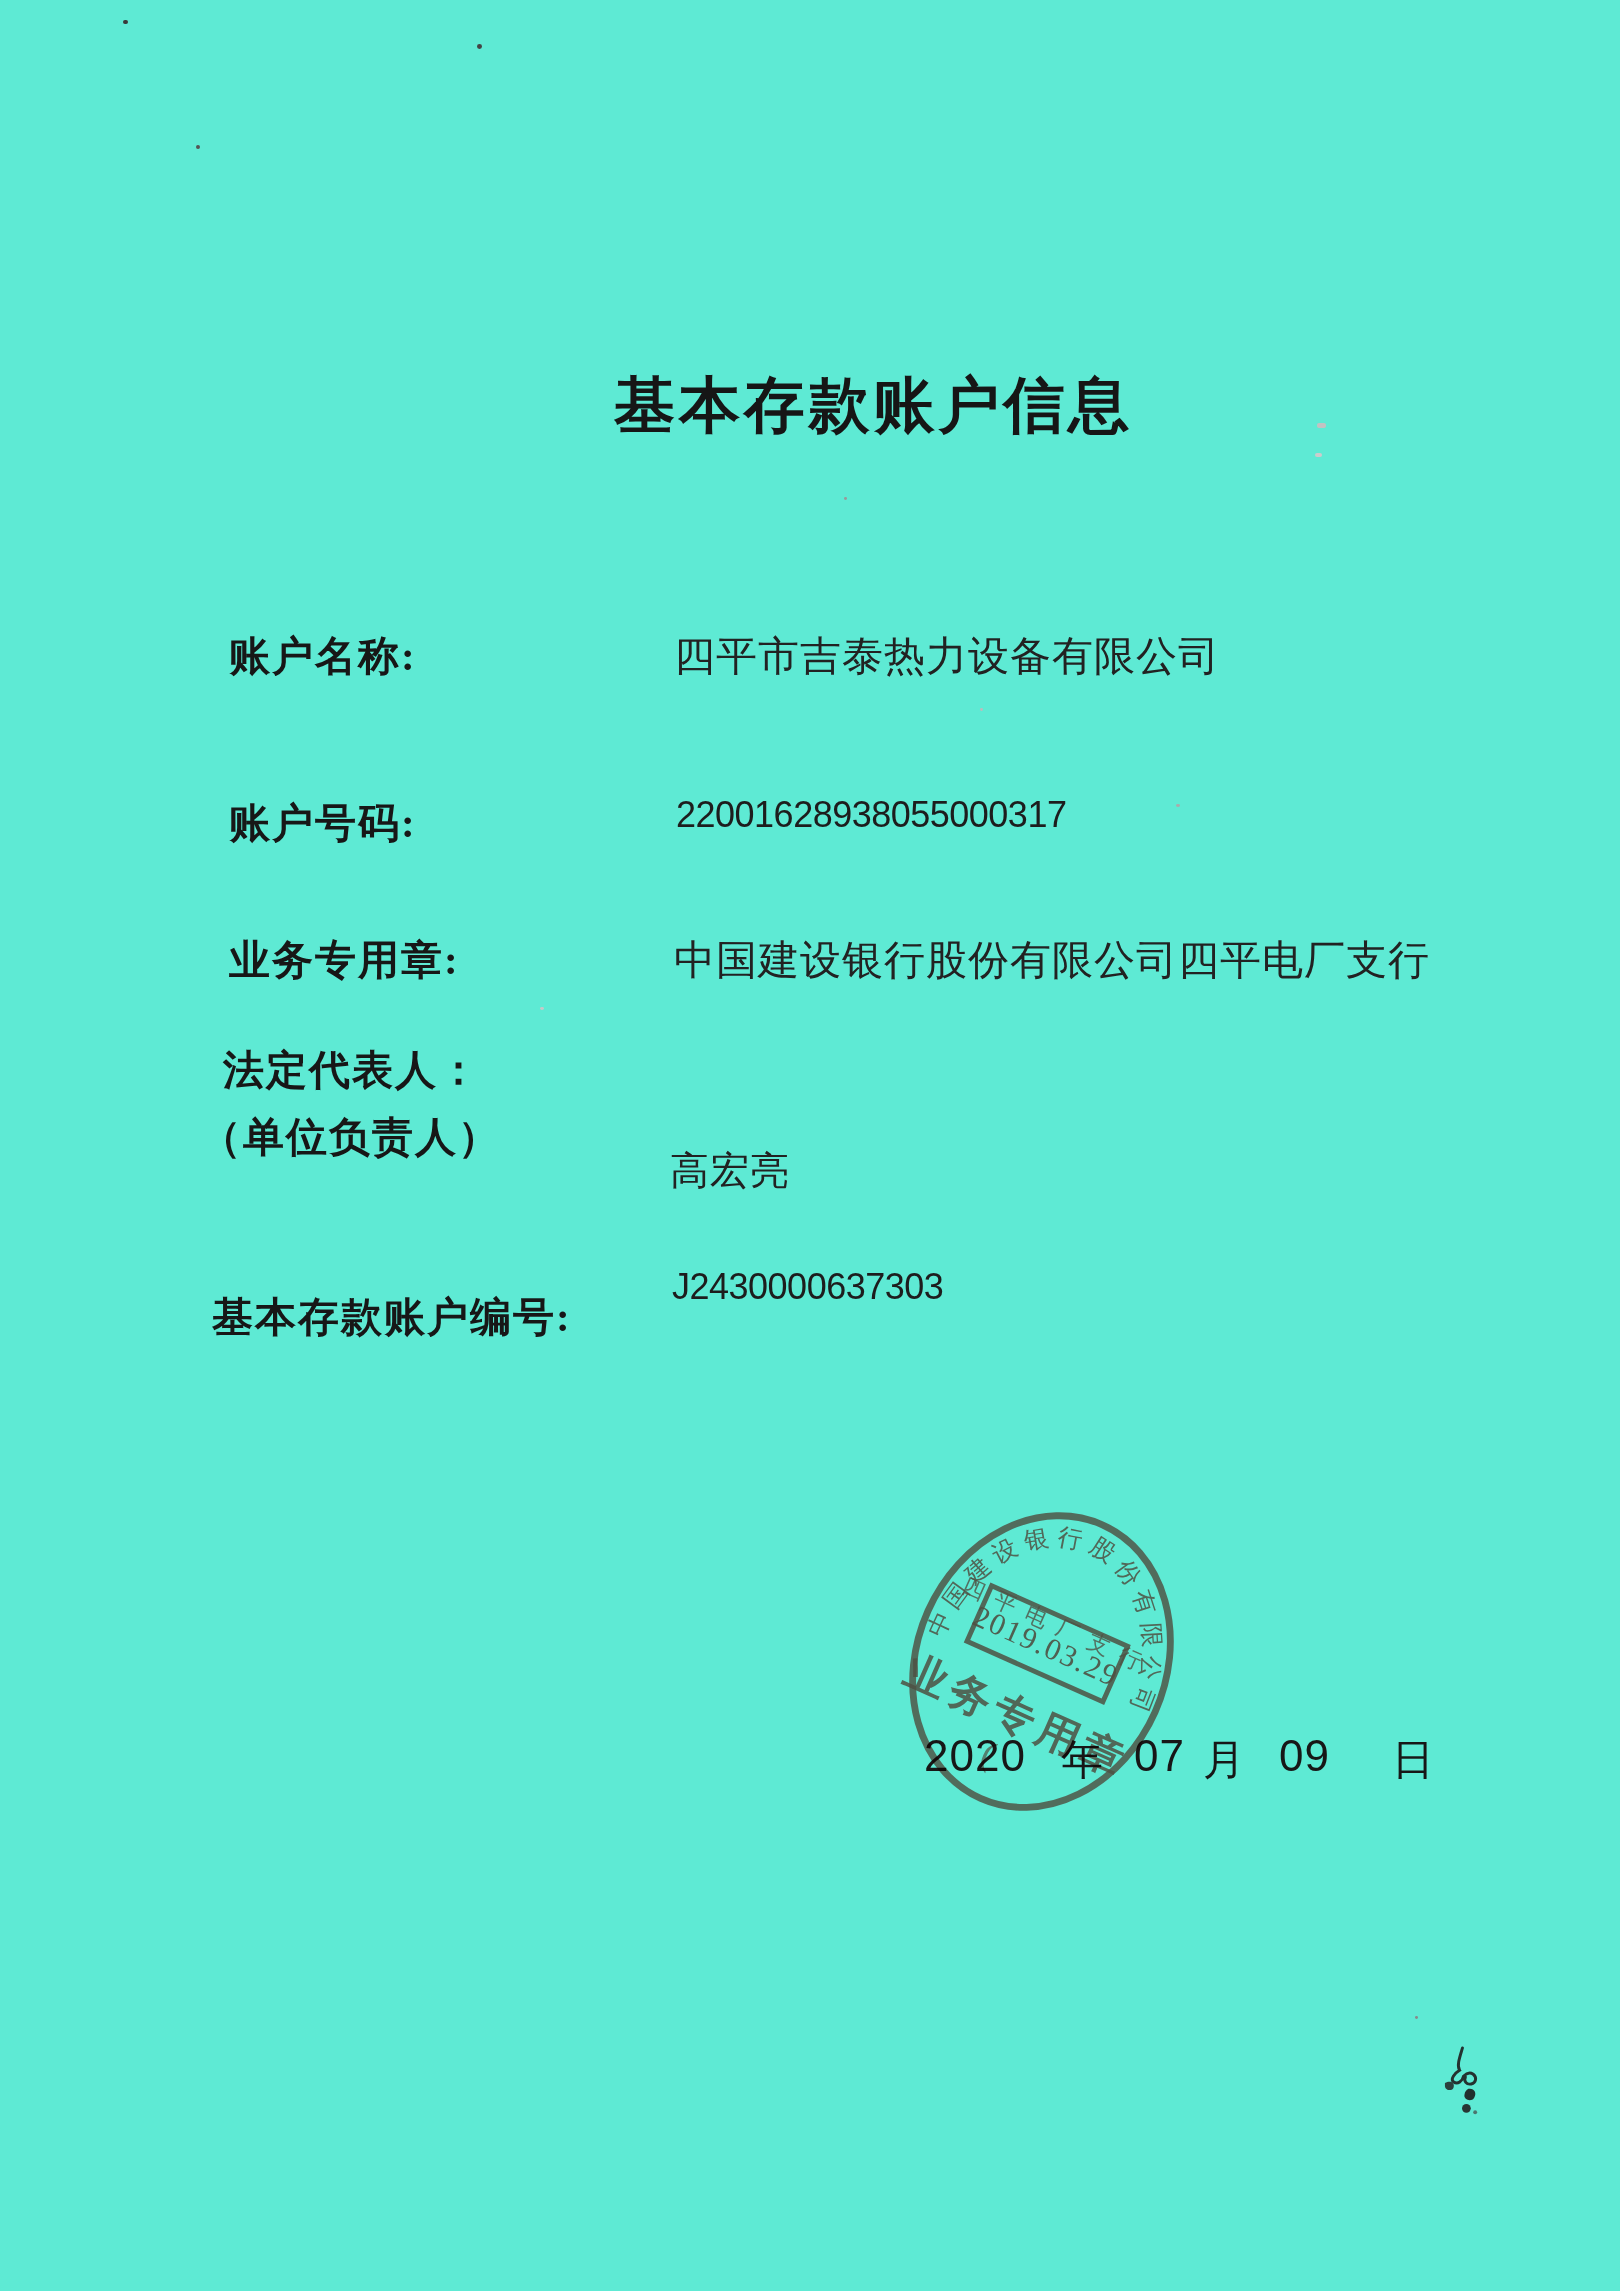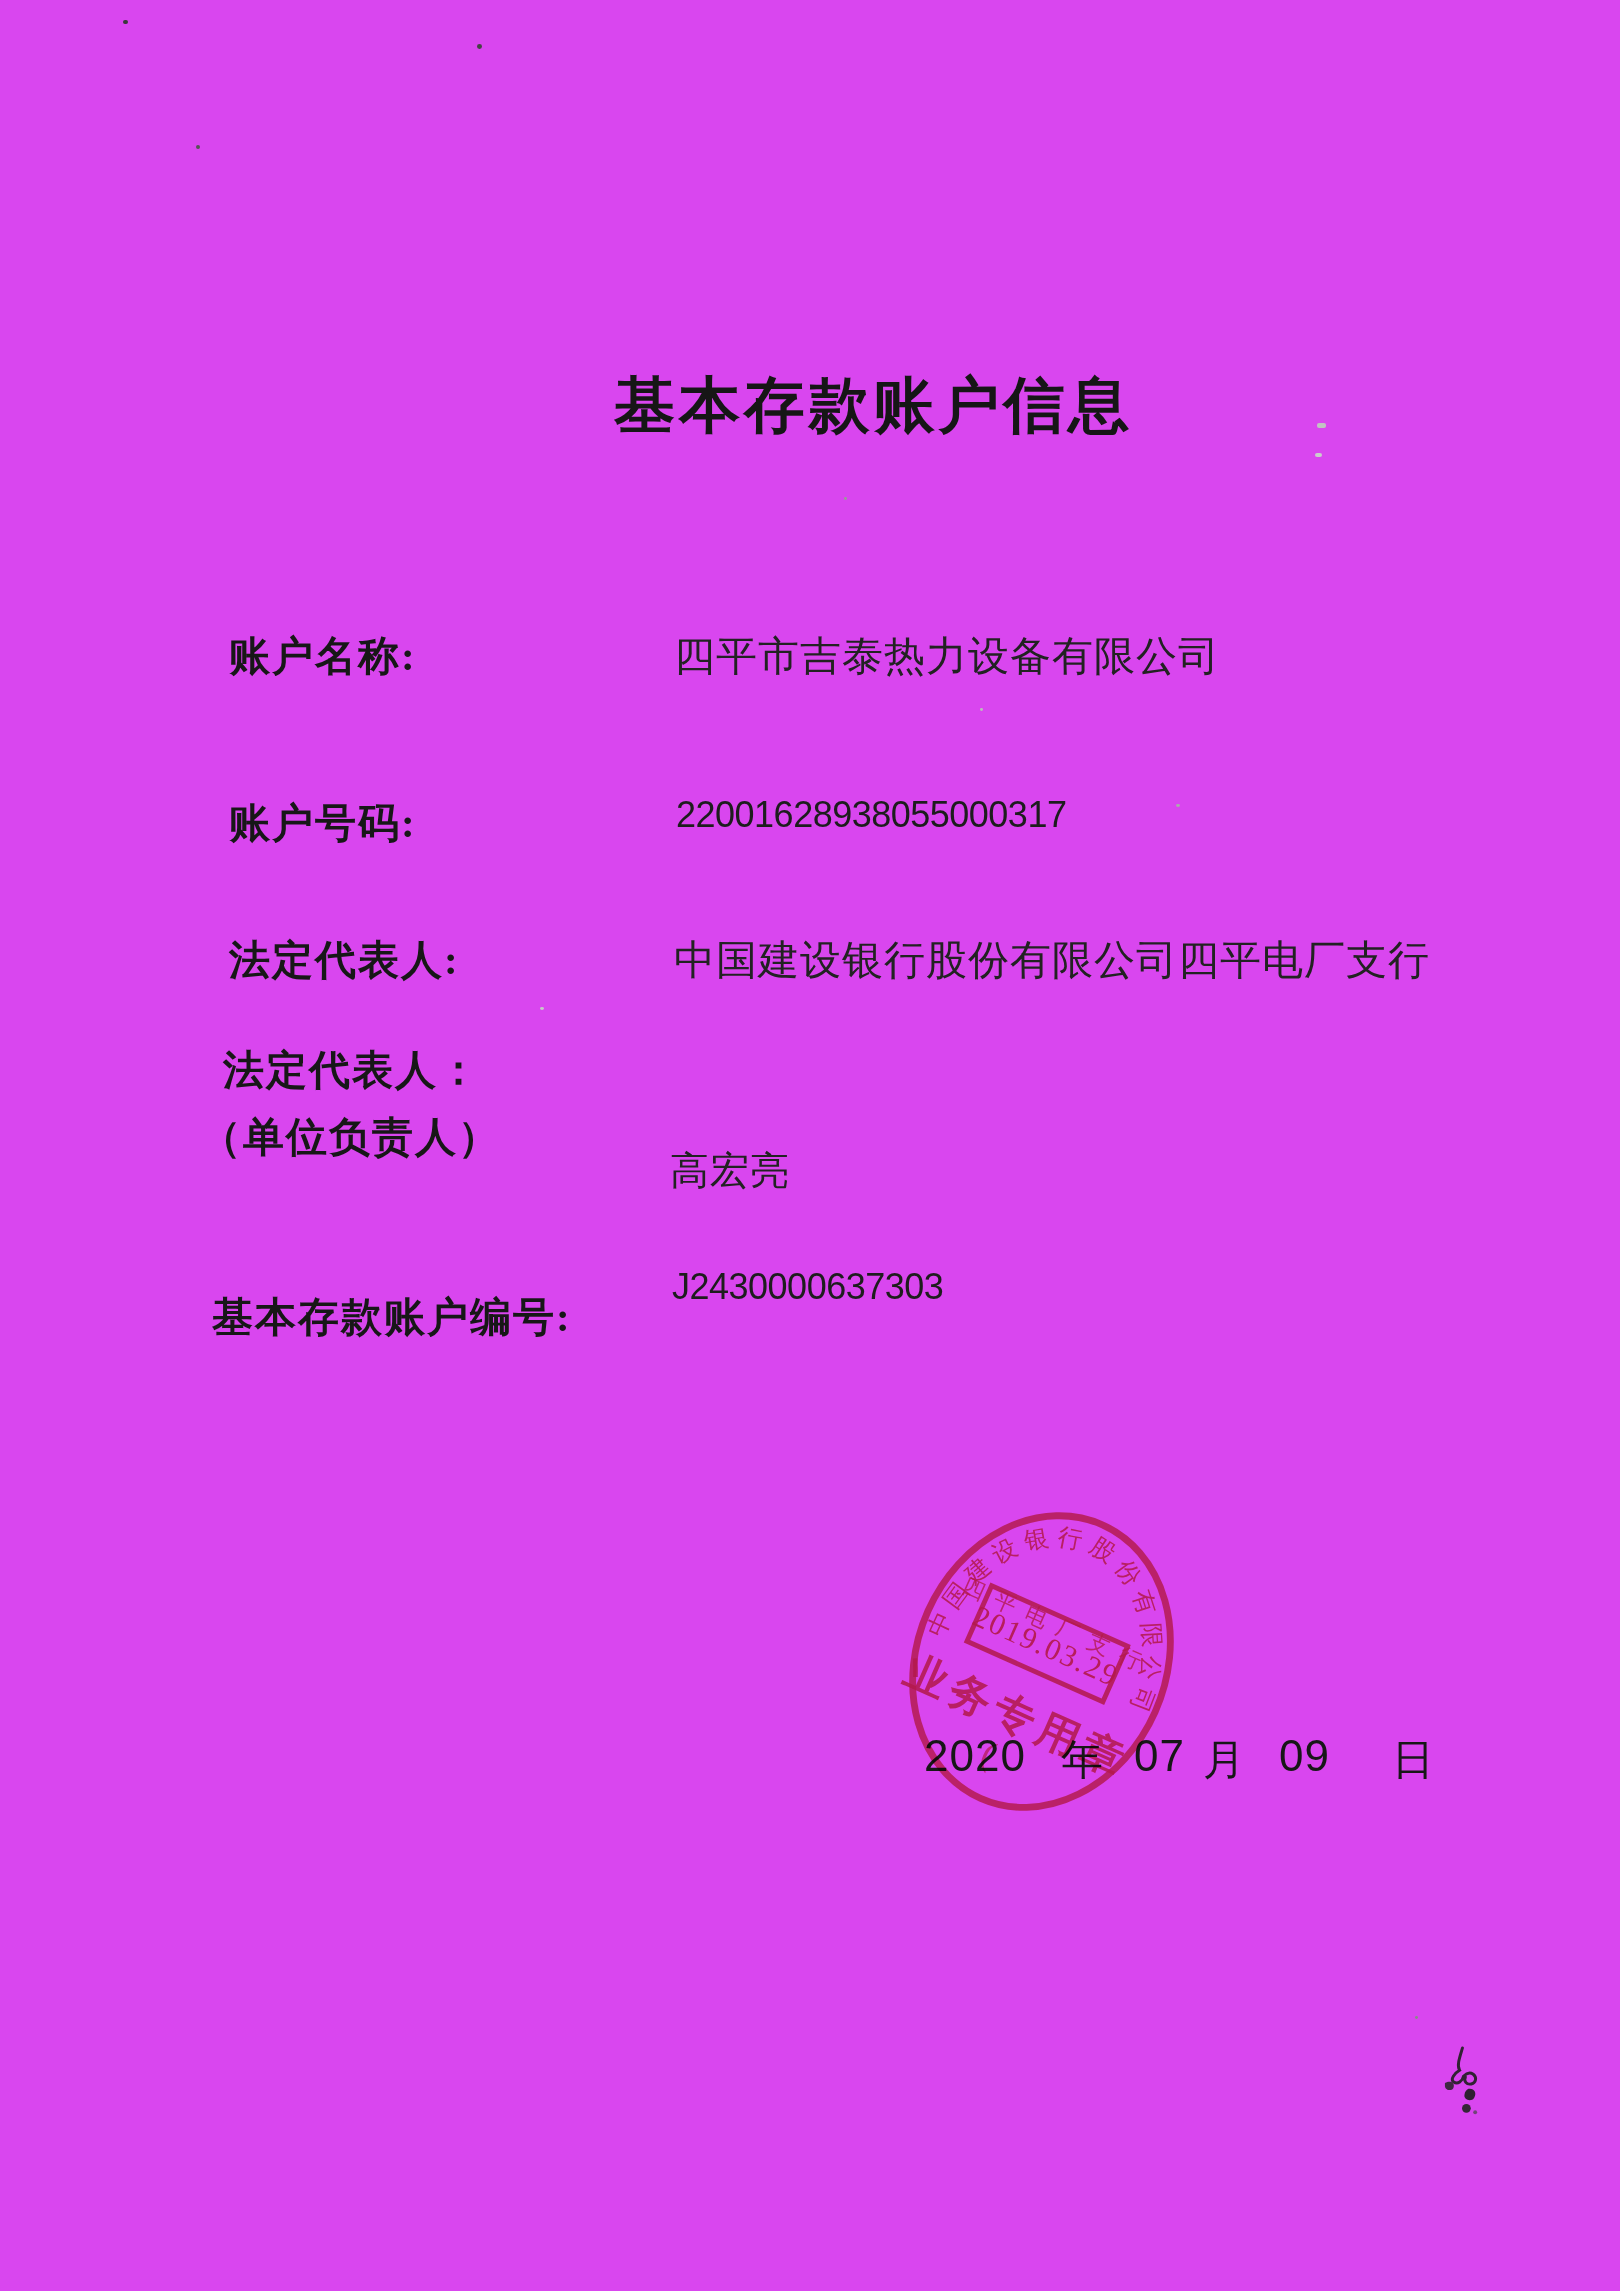--- a/index.html
+++ b/index.html
@@ -6,21 +6,21 @@
   body{
     width:1620px;height:2292px;
     background:#ffffff;
     font-family:"Liberation Serif","DejaVu Serif",serif;
     color:#1c1c1c;
     position:relative;
     overflow:hidden;
   }
   .page{
     position:absolute;inset:0;
-    background:#d946ef;
+    background:#5eead4;
   }
   .doc-title{
     position:absolute;
     left:614px;top:365px;
     font-size:61px;
     font-weight:700;
     letter-spacing:3.9px;
     color:#161616;
     white-space:nowrap;
   }
@@ -96,21 +96,21 @@
 <div class="page">
 
   <div class="doc-title">基本存款账户信息</div>
 
   <div class="lbl r1">账户名称:</div>
   <div class="val r1">四平市吉泰热力设备有限公司</div>
 
   <div class="lbl r2">账户号码:</div>
   <div class="val num r2">22001628938055000317</div>
 
-  <div class="lbl r3">法定代表人:</div>
+  <div class="lbl r3">业务专用章:</div>
   <div class="val r3">中国建设银行股份有限公司四平电厂支行</div>
 
   <div class="lbl r4a">法定代表人：</div>
   <div class="lbl r4b">（单位负责人）</div>
   <div class="val person r4">高宏亮</div>
 
   <div class="lbl r5">基本存款账户编号:</div>
   <div class="val num r5">J2430000637303</div>
 
   <div class="date-line">

